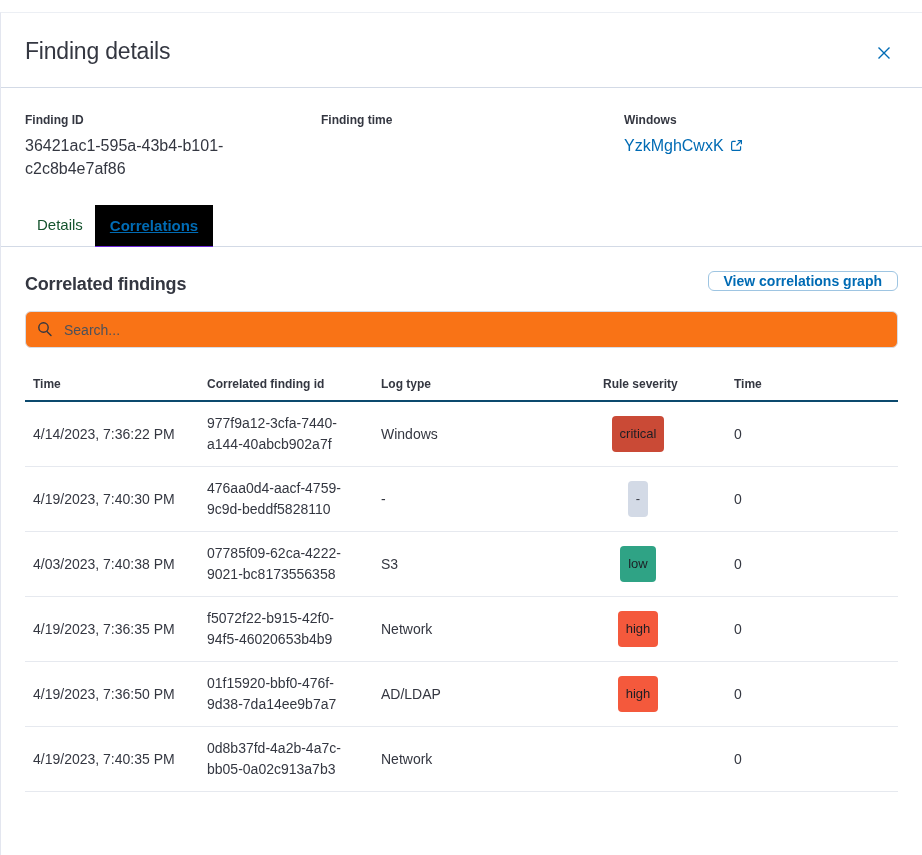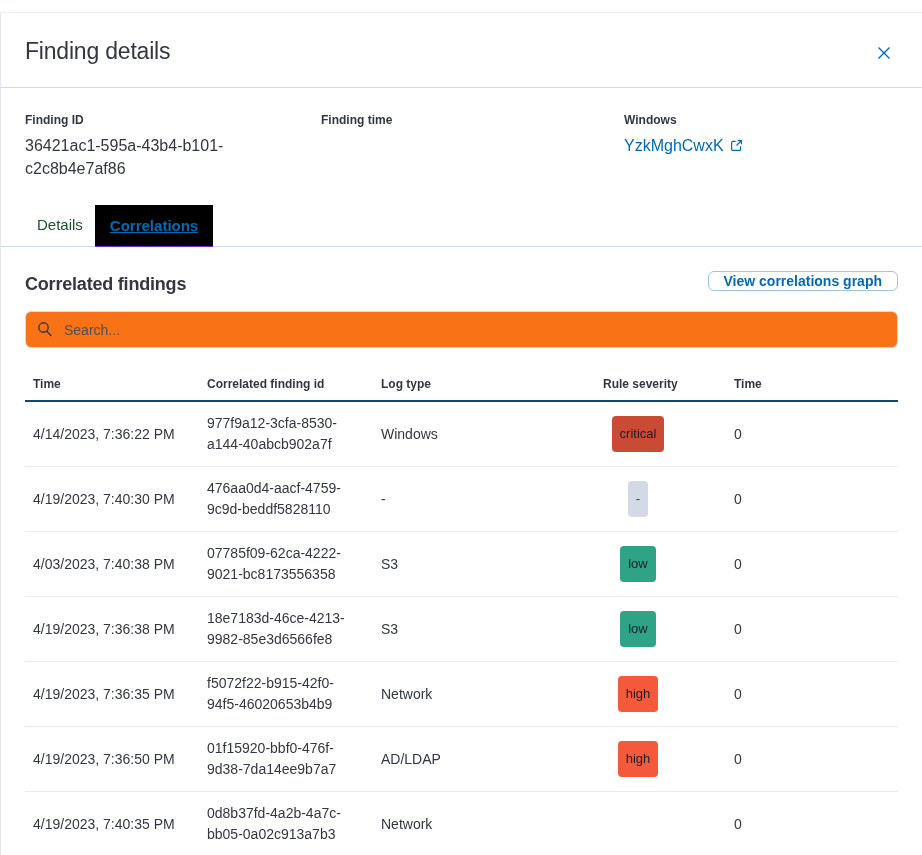--- a/index.html
+++ b/index.html
@@ -169,21 +169,21 @@
           <th>Time</th>
           <th>Correlated finding id</th>
           <th>Log type</th>
           <th>Rule severity</th>
           <th>Time</th>
         </tr>
       </thead>
       <tbody id="table-body">
           <tr>
             <td>4/14/2023, 7:36:22 PM</td>
-            <td>977f9a12-3cfa-8530-a144-40abcb902a7f</td>
+            <td>977f9a12-3cfa-7440-a144-40abcb902a7f</td>
             <td>Windows</td>
             <td>
               <div class="sev-wrap">
                 <span class="badge" style="background: rgb(202, 74, 54); color: rgb(29, 30, 36);">critical</span>
               </div>
             </td>
             <td>0</td>
           </tr>
           <tr>
             <td>4/19/2023, 7:40:30 PM</td>
@@ -192,31 +192,20 @@
             <td>
               <div class="sev-wrap">
                 <span class="badge" style="background: rgb(211, 218, 230); color: rgb(52, 55, 65);">-</span>
               </div>
             </td>
             <td>0</td>
           </tr>
           <tr>
             <td>4/03/2023, 7:40:38 PM</td>
             <td>07785f09-62ca-4222-9021-bc8173556358</td>
-            <td>S3</td>
-            <td>
-              <div class="sev-wrap">
-                <span class="badge" style="background: rgb(47, 163, 133); color: rgb(29, 30, 36);">low</span>
-              </div>
-            </td>
-            <td>0</td>
-          </tr>
-          <tr>
-            <td>4/19/2023, 7:36:38 PM</td>
-            <td>18e7183d-46ce-4213-9982-85e3d6566fe8</td>
             <td>S3</td>
             <td>
               <div class="sev-wrap">
                 <span class="badge" style="background: rgb(47, 163, 133); color: rgb(29, 30, 36);">low</span>
               </div>
             </td>
             <td>0</td>
           </tr>
           <tr>
             <td>4/19/2023, 7:36:35 PM</td>

